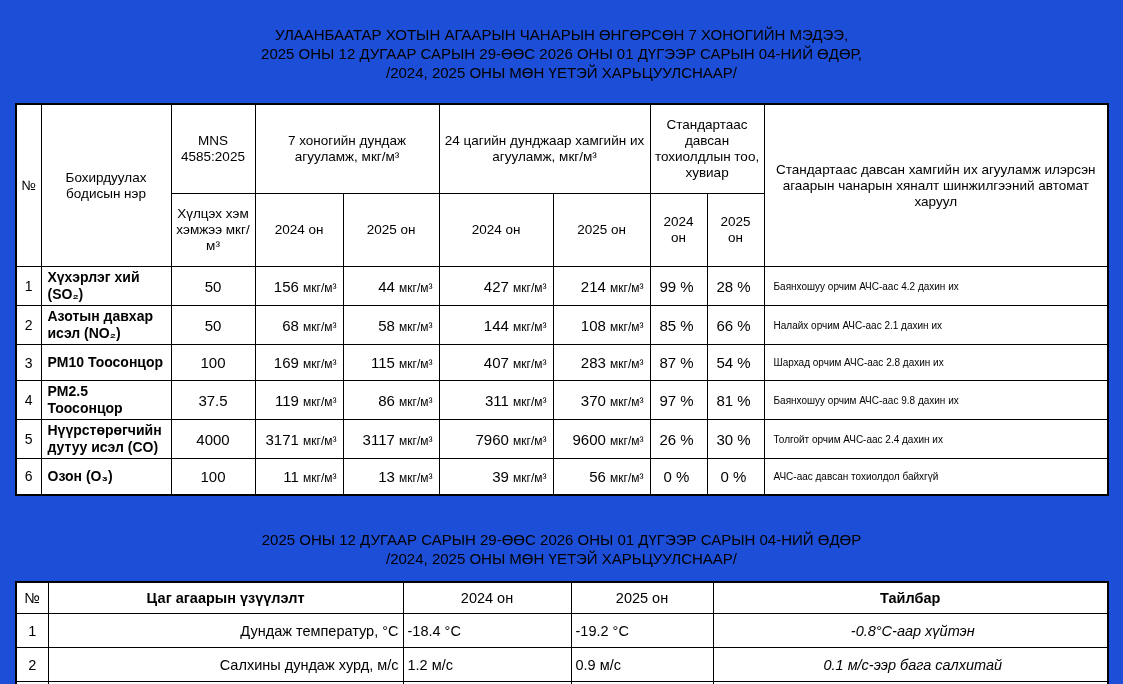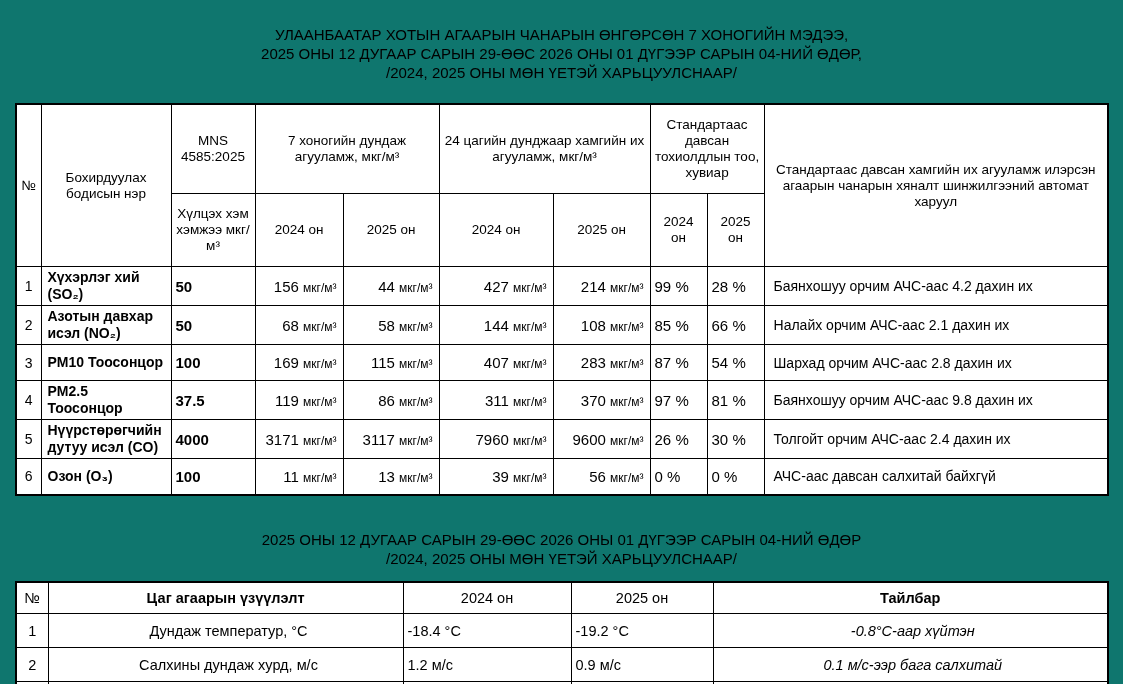--- a/index.html
+++ b/index.html
@@ -6,21 +6,21 @@
     margin: 0;
     padding: 0;
     background: #ffffff;
     color: #000000;
     font-family: "Liberation Sans", "DejaVu Sans", sans-serif;
   }
   .page {
     position: relative;
     width: 1123px;
     height: 684px;
-    background: #0f766e;
+    background: #1d4ed8;
     overflow: hidden;
   }
   .title-block {
     text-align: center;
     font-size: 15px;
     line-height: 19px;
     letter-spacing: 0px;
   }
   .title-block.first { padding-top: 25px; }
   .title-block.second { padding-top: 34px; }
@@ -58,44 +58,44 @@
     vertical-align: middle;
     padding: 2px 4px;
   }
   .air td.c-no { text-align: center; font-size: 14px; }
   .air td.c-name {
     font-weight: bold;
     font-size: 14px;
     line-height: 17px;
     padding-left: 6px;
   }
-  .air td.c-limit { font-weight: bold; text-align: left; }
+  .air td.c-limit { font-weight: normal; text-align: center; }
   .air td.c-val { text-align: right; padding-right: 6px; white-space: nowrap; }
   .air td.c-val .unit { font-size: 12px; }
-  .air td.c-pct { text-align: left; padding-right: 8px; white-space: nowrap; }
-  .air td.c-station { font-size: 14px; padding-left: 9px; }
+  .air td.c-pct { text-align: center; padding-right: 8px; white-space: nowrap; }
+  .air td.c-station { font-size: 10px; padding-left: 9px; }
 
   
   .weather thead tr { height: 32px; }
   .weather tbody tr { height: 34px; }
   .weather th {
     font-size: 14.5px;
     vertical-align: middle;
     text-align: center;
     padding: 2px 4px;
   }
   .weather th.w-no, .weather th.w-year { font-weight: normal; }
   .weather th.w-ind, .weather th.w-note { font-weight: bold; }
   .weather td {
     font-size: 14.5px;
     vertical-align: middle;
     padding: 2px 4px;
   }
   .weather td.w-no-cell { text-align: center; }
-  .weather td.w-ind-cell { text-align: center; padding-left: 10px; }
+  .weather td.w-ind-cell { text-align: right; padding-left: 10px; }
   .weather td.w-val-cell { }
   .weather td.w-note-cell { text-align: center; padding-left: 9px; font-style: italic; }
 </style>
 </head>
 <body>
 
 <div class="page">
 
   <div class="title-block first">
     <div>УЛААНБААТАР ХОТЫН АГААРЫН ЧАНАРЫН ӨНГӨРСӨН 7 ХОНОГИЙН МЭДЭЭ,</div>
@@ -200,21 +200,21 @@
       <tr>
         <td class="c-no">6</td>
         <td class="c-name">Озон (О₃)</td>
         <td class="c-limit">100</td>
         <td class="c-val"><span>11</span> <span class="unit">мкг/м³</span></td>
         <td class="c-val"><span>13</span> <span class="unit">мкг/м³</span></td>
         <td class="c-val"><span>39</span> <span class="unit">мкг/м³</span></td>
         <td class="c-val"><span>56</span> <span class="unit">мкг/м³</span></td>
         <td class="c-pct">0 %</td>
         <td class="c-pct">0 %</td>
-        <td class="c-station">АЧС-аас давсан салхитай байхгүй</td>
+        <td class="c-station">АЧС-аас давсан тохиолдол байхгүй</td>
       </tr>
     </tbody>
   </table>
 
   <div class="title-block second">
     <div>2025 ОНЫ 12 ДУГААР САРЫН 29-ӨӨС 2026 ОНЫ 01 ДҮГЭЭР САРЫН 04-НИЙ ӨДӨР</div>
     <div>/2024, 2025 ОНЫ МӨН ҮЕТЭЙ ХАРЬЦУУЛСНААР/</div>
   </div>
 
   <table class="weather">

